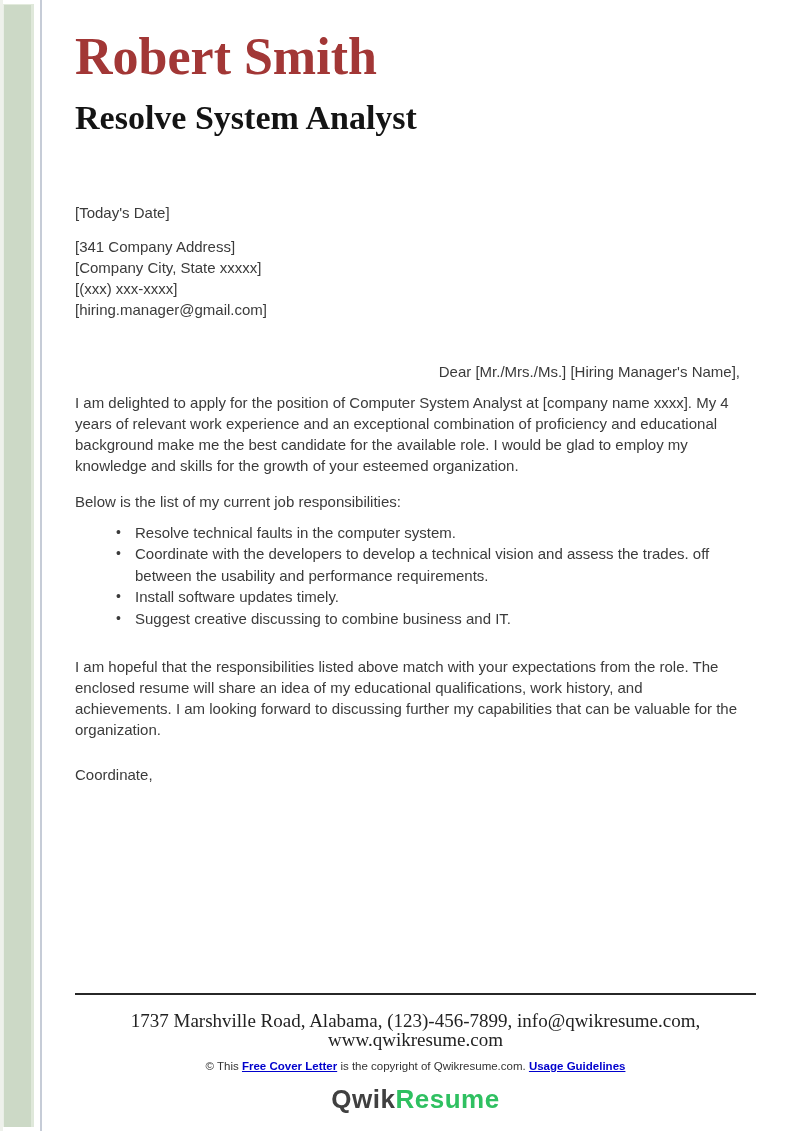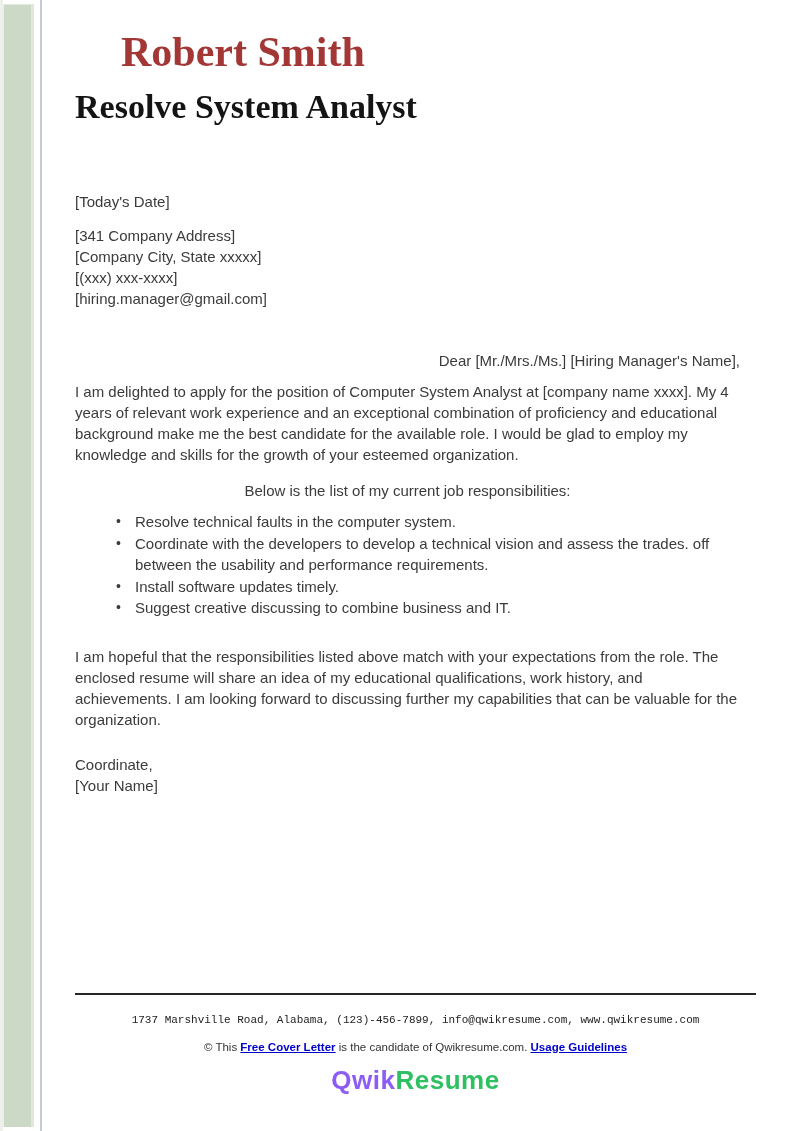--- a/index.html
+++ b/index.html
@@ -27,56 +27,55 @@
   }
   .content {
     position: absolute; left: 75px; top: 30px; width: 665px;
     color: #3b3b3b;
     font-size: 15px;
     line-height: 21px;
   }
   .candidate-name {
     font-family: "Liberation Serif", serif;
     font-weight: bold;
-    font-size: 42px;
+    font-size: 52px;
     line-height: 1.05;
     color: #a23736;
-    margin-left: 46px;
   }
   .job-title {
     font-family: "Liberation Serif", serif;
     font-weight: bold;
     font-size: 34px;
     line-height: 1.1;
     color: #141414;
     margin-top: 14px;
   }
   .date-line { margin-top: 66px; }
   .address-block { margin-top: 13px; }
   .salutation { margin-top: 41px; text-align: right; }
   .para { margin-top: 10px; }
-  .list-intro { margin-top: 15px; text-align: center; }
+  .list-intro { margin-top: 15px; }
   ul.resp-list { list-style: none; margin-top: 10px; padding-left: 60px; }
   ul.resp-list li { position: relative; line-height: 21.5px; }
   ul.resp-list li::before {
     content: "\2022";
     position: absolute; left: -19px; top: 0;
     font-size: 14px;
   }
   .closing { margin-top: 27px; }
   .signoff-block { margin-top: 24px; line-height: 21.5px; }
   .footer {
     position: absolute; left: 75px; top: 993px; width: 681px;
     text-align: center;
   }
   .footer-rule { height: 2px; background: #272727; }
   .contact-line {
     margin-top: 16px;
-    font-family: Liberation Mono, monospace;
-    font-size: 11px;
+    font-family: Liberation Serif, serif;
+    font-size: 19px;
     line-height: 19px;
     color: #222222;
   }
   .copyright-line {
     margin-top: 10px;
     font-size: 11.5px;
     line-height: 14px;
     color: #333333;
   }
   .footer-link {
@@ -85,21 +84,21 @@
     text-decoration: underline;
     cursor: pointer;
   }
   .logo-line {
     margin-top: 12px;
     font-size: 26px;
     font-weight: bold;
     letter-spacing: 0.5px;
     line-height: 28px;
   }
-  .logo-qwik { color: #8b5cf6; }
+  .logo-qwik { color: #404040; }
   .logo-resume { color: #2fc061; }
 </style>
 </head>
 <body>
 
 <div>
   <div class="edge-sliver"></div>
   <div class="left-strip"></div>
   <div class="left-line"></div>
 
@@ -126,27 +125,26 @@
       <li>Resolve technical faults in the computer system.</li>
       <li>Coordinate with the developers to develop a technical vision and assess the trades. off between the usability and performance requirements.</li>
       <li>Install software updates timely.</li>
       <li>Suggest creative discussing to combine business and IT.</li>
     </ul>
 
     <p class="para closing">I am hopeful that the responsibilities listed above match with your expectations from the role. The enclosed resume will share an idea of my educational qualifications, work history, and achievements. I am looking forward to discussing further my capabilities that can be valuable for the organization.</p>
 
     <div class="signoff-block">
       <div>Coordinate,</div>
-      <div>[Your Name]</div>
     </div>
   </div>
 
   <div class="footer">
     <div class="footer-rule"></div>
     <div class="contact-line">1737 Marshville Road, Alabama, (123)-456-7899, info@qwikresume.com, www.qwikresume.com</div>
     <div class="copyright-line">
-      <span>© This </span><a class="footer-link" href="#">Free Cover Letter</a><span> is the candidate of Qwikresume.com. </span><a class="footer-link" href="#">Usage Guidelines</a>
+      <span>© This </span><a class="footer-link" href="#">Free Cover Letter</a><span> is the copyright of Qwikresume.com. </span><a class="footer-link" href="#">Usage Guidelines</a>
     </div>
     <div class="logo-line">
       <span class="logo-qwik">Qwik</span><span class="logo-resume">Resume</span>
     </div>
   </div>
 </div>
 
 </body></html>

